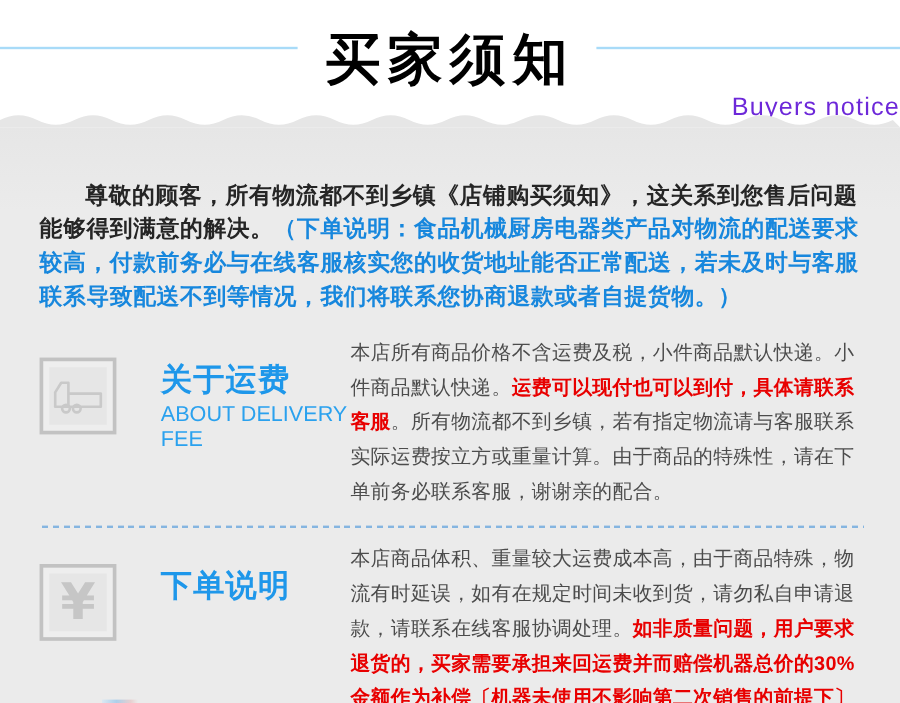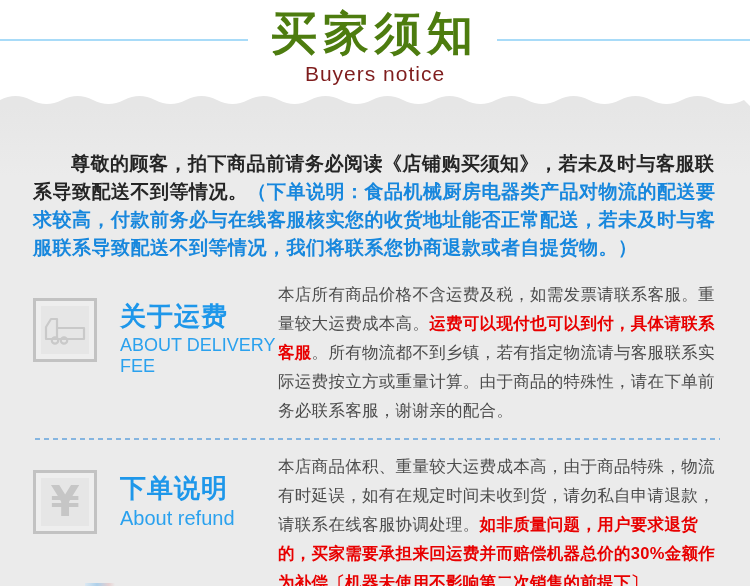--- a/index.html
+++ b/index.html
@@ -13,32 +13,33 @@
     font-family: "Liberation Sans", "DejaVu Sans", sans-serif;
   }
 
   
   .header { position: relative; height: 93px; background: #fff; text-align: center; }
   .h-line { position: absolute; top: 39px; height: 2px; background: #a8dbf8; }
   .h-line.left  { left: 0;  width: 248px; }
   .h-line.right { right: 0; width: 253px; }
   .page-title {
     display: inline-block;
-    margin-top: 6px;
+    margin-top: 22px;
     font-size: 46px;
     line-height: 54px;
     font-weight: bold;
     letter-spacing: 6px;
-    color: #4d7c0f;
+    color: #000000;
   }
   .page-subtitle {
     margin-top: 2px;
     font-size: 21px;
-    color: #7f1d1d;
+    color: #6d28d9;
     letter-spacing: 1px;
+    text-align: right;
   }
 
   
   .wave { position: absolute; top: 93px; left: 0; width: 750px; height: 13px; display: block; }
   .gray-panel {
     position: absolute;
     top: 106px; left: 0; right: 0; bottom: 0;
     background: linear-gradient(#e6e6e6, #ebebeb 70px, #ebebeb);
   }
   .content { padding: 44px 28px 0 33px; }
@@ -60,21 +61,21 @@
     flex: 0 0 auto;
     width: 64px; height: 64px;
     margin-top: 18px;
     border: 3px solid #c2c2c2;
     background: #e6e6e6;
     box-shadow: inset 0 0 0 5px #eeeeee;
     display: flex; align-items: center; justify-content: center;
   }
   .label-col {
     width: 158px;
-    margin-left: 23px;
+    margin-left: 37px;
     padding-top: 20px;
     flex: 0 0 auto;
   }
   .sec-title {
     font-size: 26px;
     line-height: 32px;
     font-weight: 600;
     color: #1e97ea;
     letter-spacing: 1px;
   }
@@ -136,47 +137,46 @@
     <div class="page-subtitle">Buyers notice</div>
   </div>
 
   <svg class="wave" viewBox="0 0 750 13" preserveAspectRatio="none">
     <path fill="#e6e6e6" d="M0 7 q15.5 -8 31 0 t31 0 t31 0 t31 0 t31 0 t31 0 t31 0 t31 0 t31 0 t31 0 t31 0 t31 0 t31 0 t31 0 t31 0 t31 0 t31 0 t31 0 t31 0 t31 0 t31 0 t31 0 t31 0 t31 0 L750 13 L0 13 Z"></path>
   </svg>
 
   <div class="gray-panel">
     <div class="content">
 
-      <p class="intro"><span>尊敬的顾客，拍下商品前请务必阅读《店铺购买须知》，若未及时与客服联系导致配送不到等情况。</span><span class="blue">（下单说明：食品机械厨房电器类产品对物流的配送要求较高，付款前务必与在线客服核实您的收货地址能否正常配送，若未及时与客服联系导致配送不到等情况，我们将联系您协商退款或者自提货物。）</span></p>
+      <p class="intro"><span>尊敬的顾客，所有物流都不到乡镇《店铺购买须知》，这关系到您售后问题能够得到满意的解决。</span><span class="blue">（下单说明：食品机械厨房电器类产品对物流的配送要求较高，付款前务必与在线客服核实您的收货地址能否正常配送，若未及时与客服联系导致配送不到等情况，我们将联系您协商退款或者自提货物。）</span></p>
 
       <div class="section-row">
         <div class="icon-box">
           <svg width="46" height="36" viewBox="0 0 46 36" fill="none" stroke="#c9c9c9" stroke-width="2.2" stroke-linejoin="round">
             <path d="M4 27 L4 15 L9 7 L15 7 L15 27 Z"></path>
             <path d="M15 16 L42 16 L42 27 L15 27"></path>
             <circle cx="13" cy="28.5" r="3.2"></circle>
             <circle cx="22" cy="28.5" r="3.2"></circle>
           </svg>
         </div>
         <div class="label-col">
           <div class="sec-title">关于运费</div>
           <div class="sec-sub-caps">ABOUT DELIVERY FEE</div>
         </div>
-        <div class="text-col"><span>本店所有商品价格不含运费及税，如需发票请联系客服。重量较大运费成本高。</span><span class="red">运费可以现付也可以到付，具体请联系客服</span><span>。所有物流都不到乡镇，若有指定物流请与客服联系实际运费按立方或重量计算。由于商品的特殊性，请在下单前务必联系客服，谢谢亲的配合。</span></div>
+        <div class="text-col"><span>本店所有商品价格不含运费及税，小件商品默认快递。小件商品默认快递。</span><span class="red">运费可以现付也可以到付，具体请联系客服</span><span>。所有物流都不到乡镇，若有指定物流请与客服联系实际运费按立方或重量计算。由于商品的特殊性，请在下单前务必联系客服，谢谢亲的配合。</span></div>
       </div>
 
       <div class="divider"></div>
 
       <div class="section-row" style="margin-top:0;">
         <div class="icon-box">
           <span class="yuan-glyph">¥</span>
         </div>
         <div class="label-col">
           <div class="sec-title">下单说明</div>
-          <div class="sec-sub">About refund</div>
         </div>
         <div class="text-col"><span>本店商品体积、重量较大运费成本高，由于商品特殊，物流有时延误，如有在规定时间未收到货，请勿私自申请退款，请联系在线客服协调处理。</span><span class="red">如非质量问题，用户要求退货的，买家需要承担来回运费并而赔偿机器总价的30%金额作为补偿〔机器未使用不影响第二次销售的前提下〕</span></div>
       </div>
 
     </div>
     <div class="next-peek"></div>
   </div>
 
 </div>
 

